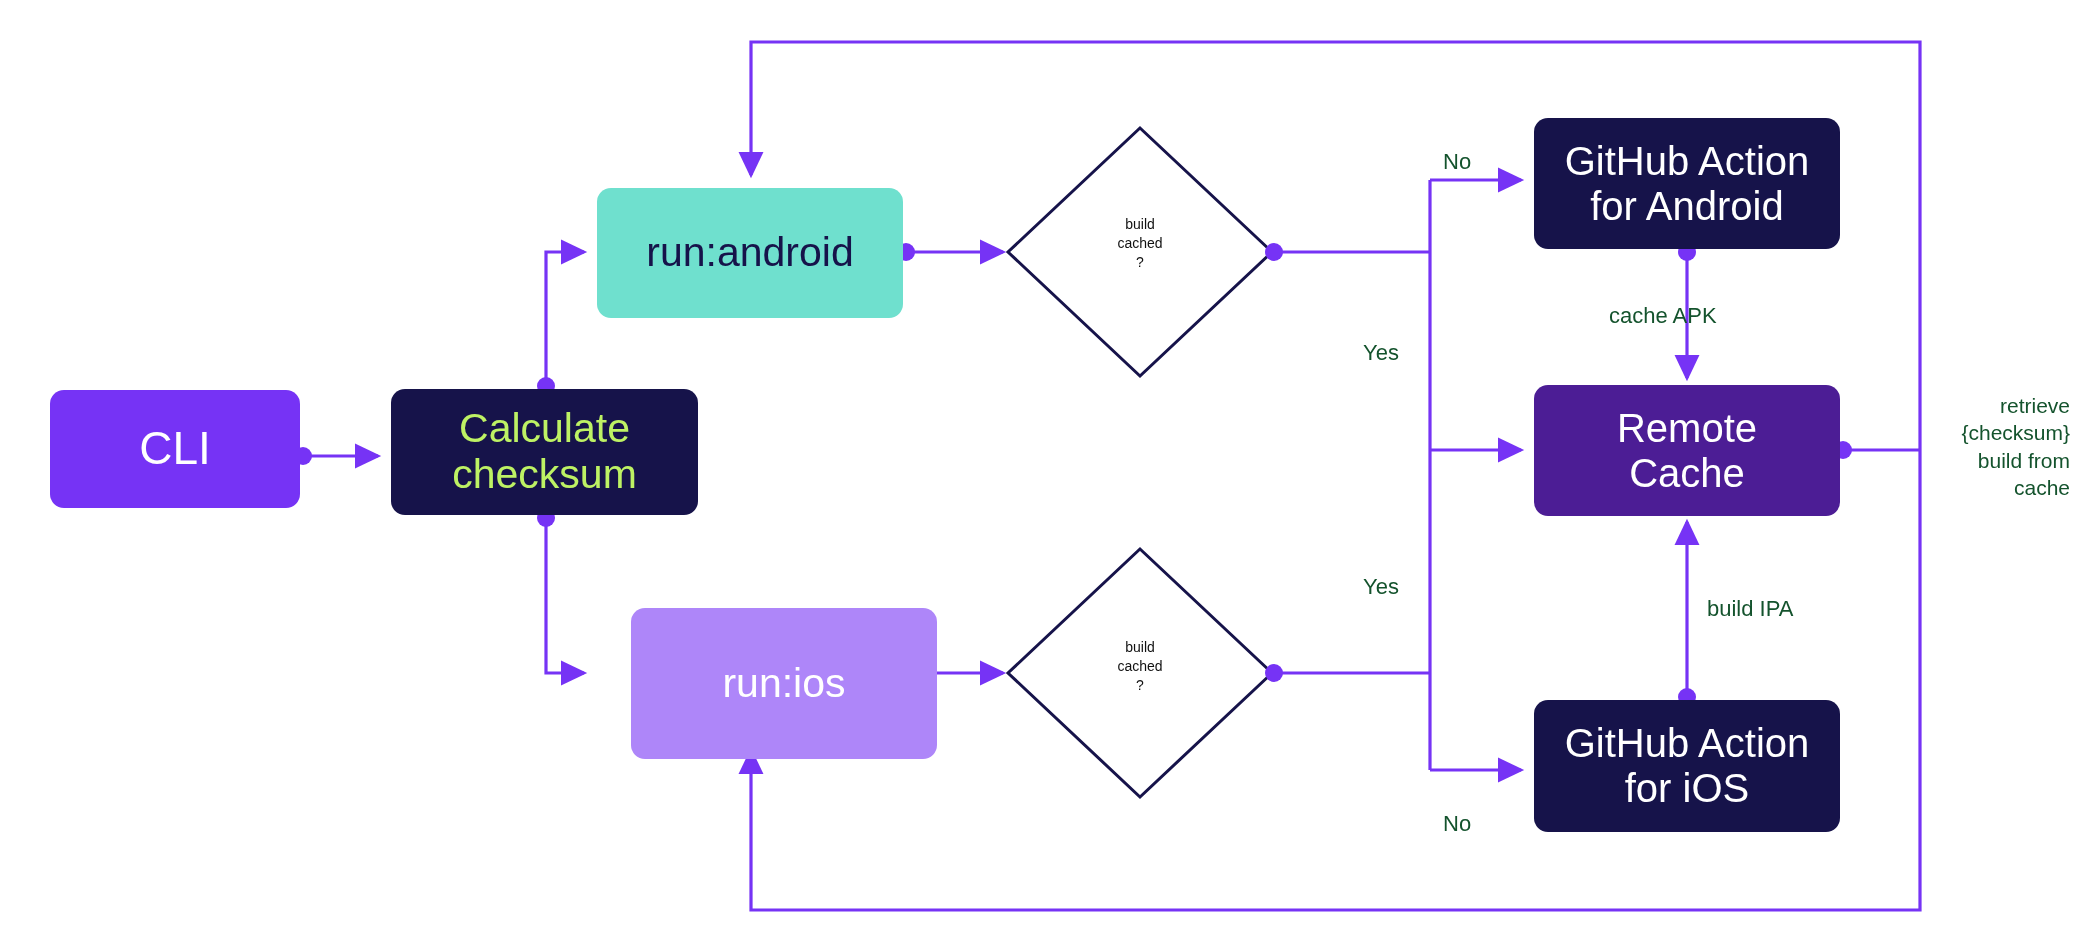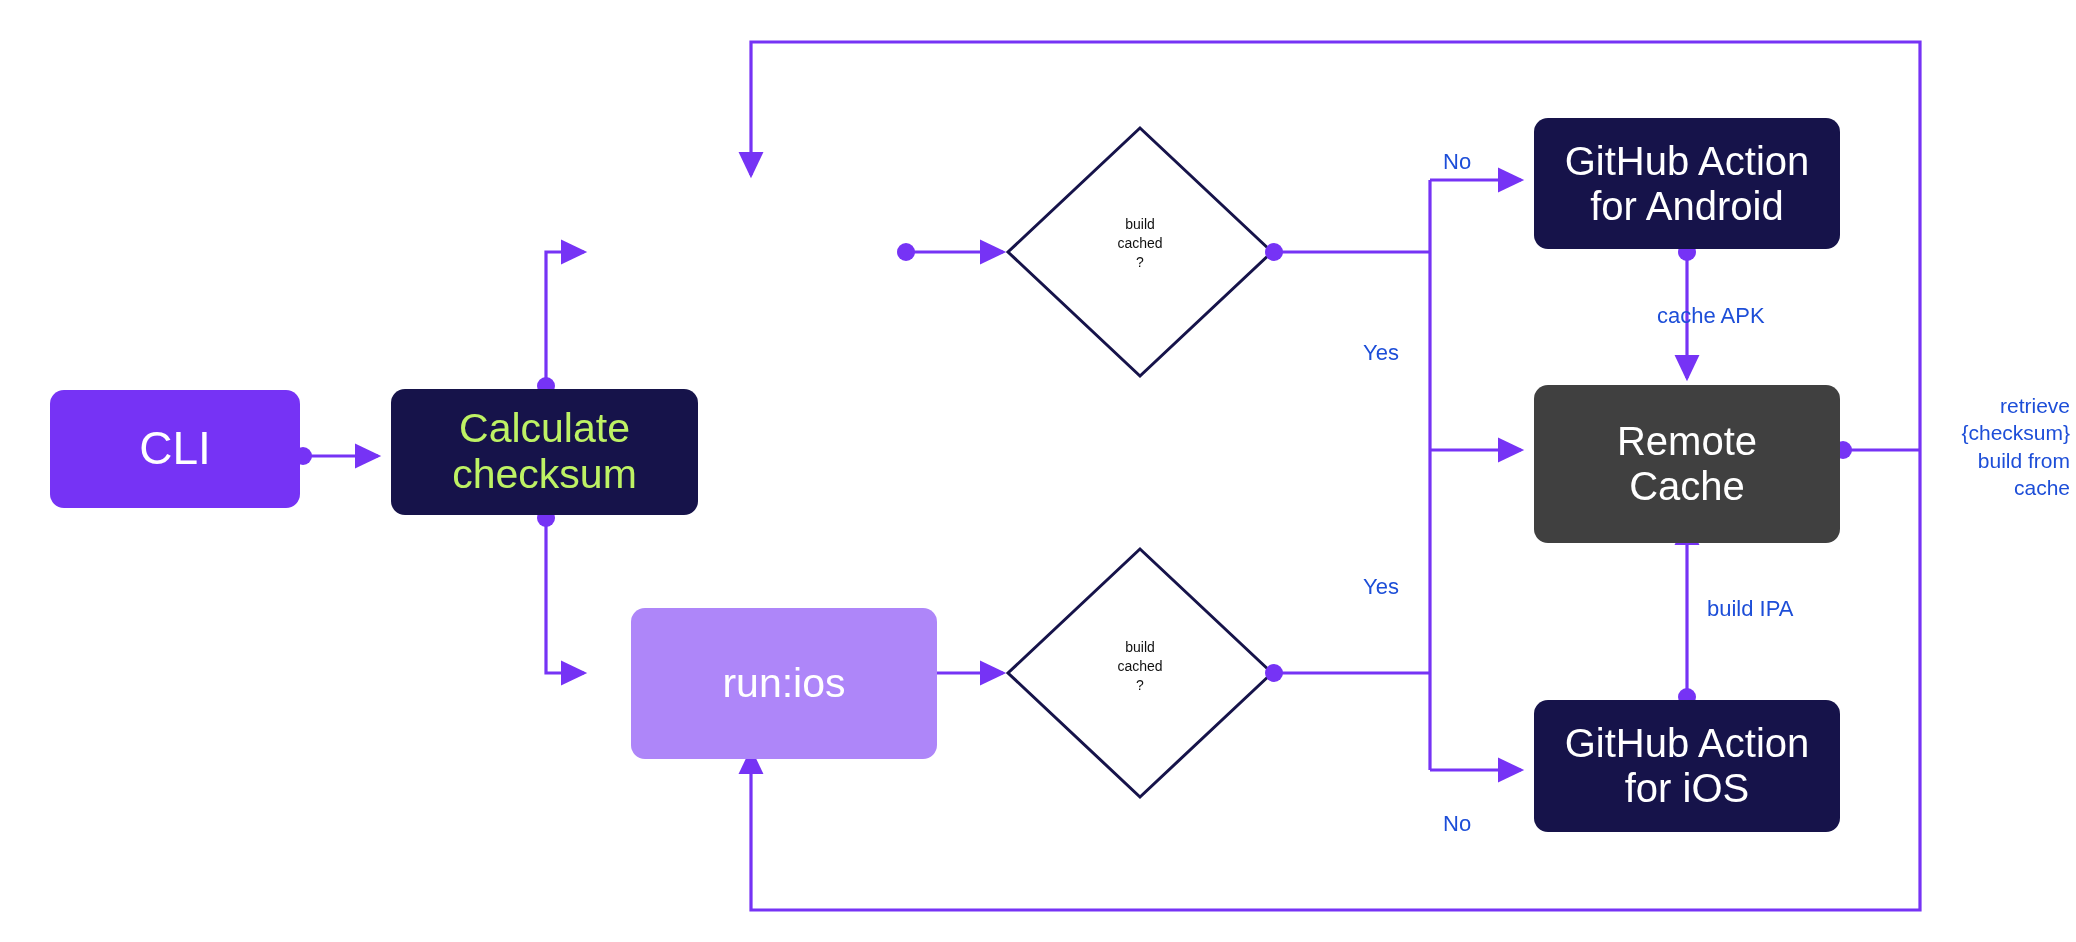--- a/index.html
+++ b/index.html
@@ -63,22 +63,22 @@
     color: #ffffff;
     font-size: 41px;
   }
   .node-gha-android {
     left: 1534px; top: 118px; width: 306px; height: 131px;
     background: #16134a;
     color: #ffffff;
     font-size: 40px;
   }
   .node-remote-cache {
-    left: 1534px; top: 385px; width: 306px; height: 158px;
-    background: #404040;
+    left: 1534px; top: 385px; width: 306px; height: 131px;
+    background: #4c1d95;
     color: #ffffff;
     font-size: 40px;
   }
   .node-gha-ios {
     left: 1534px; top: 700px; width: 306px; height: 132px;
     background: #16134a;
     color: #ffffff;
     font-size: 40px;
   }
   .diamond-label {
@@ -89,29 +89,29 @@
     color: #111111;
     line-height: 1.35;
     white-space: pre-line;
   }
   .dlbl-android { left: 1060px; top: 215px; }
   .dlbl-ios     { left: 1060px; top: 638px; }
 
   .edge-label {
     position: absolute;
     font-size: 22px;
-    color: #1d4ed8;
+    color: #14532d;
     white-space: pre-line;
     line-height: 1.3;
   }
   .lbl-no-android   { left: 1443px; top: 148px; }
   .lbl-yes-android  { left: 1363px; top: 339px; }
   .lbl-yes-ios      { left: 1363px; top: 573px; }
   .lbl-no-ios       { left: 1443px; top: 810px; }
-  .lbl-cache-apk    { left: 1657px; top: 302px; text-align: right; }
+  .lbl-cache-apk    { left: 1609px; top: 302px; text-align: right; }
   .lbl-cache-ipa    { left: 1707px; top: 595px; }
   .lbl-retrieve {
     left: 1920px; top: 392px; width: 150px;
     text-align: right;
     font-size: 21px;
   }
 </style>
 </head>
 <body>
 
@@ -177,20 +177,21 @@
       <circle cx="1687" cy="697" r="9"></circle>
       <circle cx="1843" cy="450" r="9"></circle>
     </g>
   </svg>
 
   <div class="node node-cli">CLI</div>
 
   <div class="node node-checksum">Calculate
 checksum</div>
 
+  <div class="node node-run-android">run:android</div>
 
   <div class="node node-run-ios">run:ios</div>
 
   <div class="diamond-label dlbl-android">build
 cached
 ?</div>
 
   <div class="diamond-label dlbl-ios">build
 cached
 ?</div>

